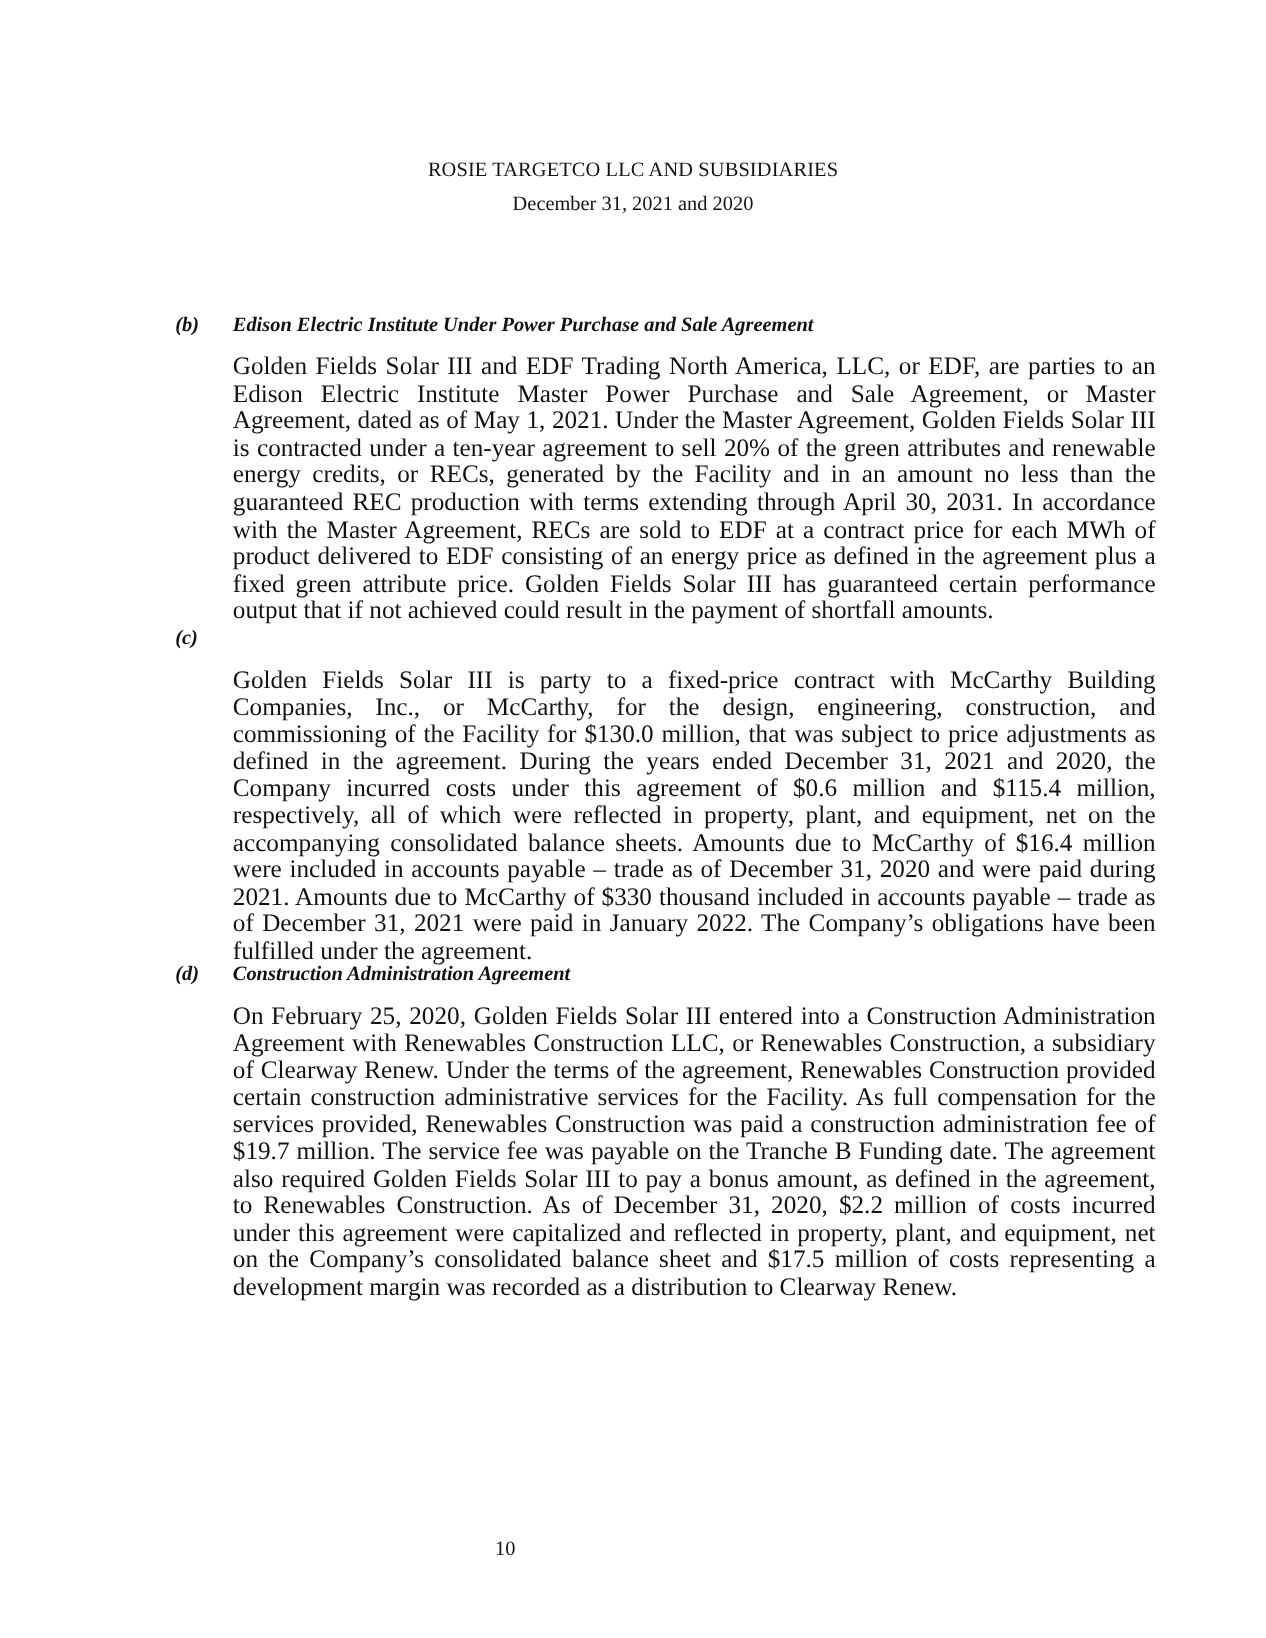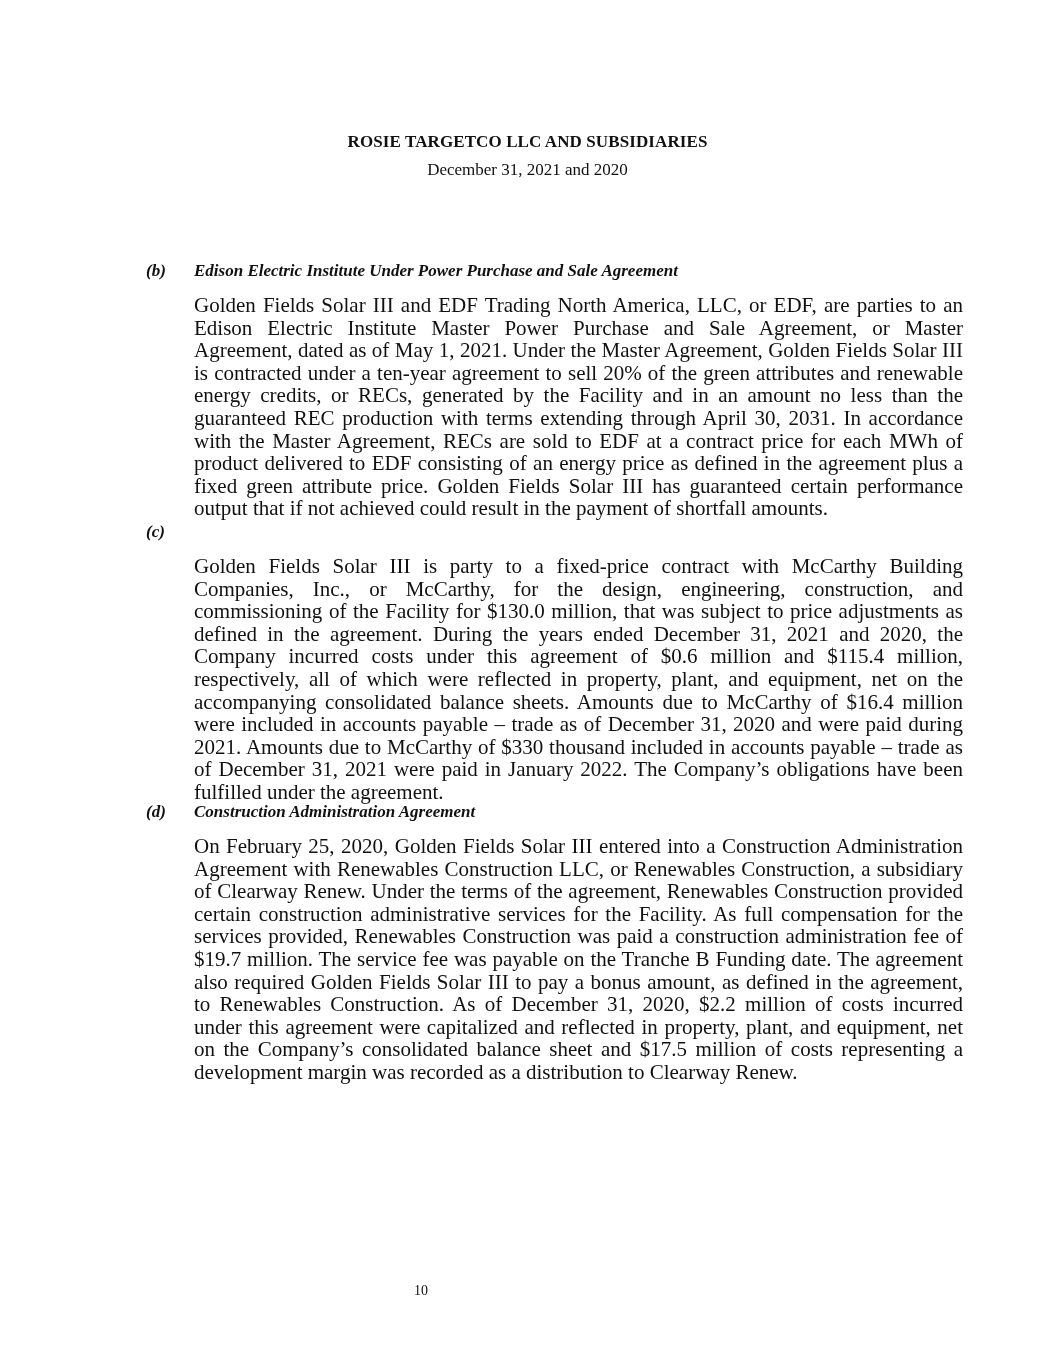--- a/index.html
+++ b/index.html
@@ -16,21 +16,21 @@
       color: #111111;
     }
     .header {
       position: absolute;
       top: 128px;
       left: 0;
       width: 1055px;
       text-align: center;
     }
     .header .company {
-      font-weight: bold;
+      font-weight: normal;
       font-size: 17px;
       line-height: 28px;
       letter-spacing: 0.1px;
     }
     .header .sub {
       font-size: 17px;
       line-height: 28px;
     }
     .section {
       position: absolute;
@@ -57,21 +57,21 @@
     }
     #sec-b { top: 260px; }
     #sec-c { top: 521px; }
     #sec-d { top: 801px; }
     .page-number {
       position: absolute;
       top: 1280px;
       left: 0;
       width: 842px;
       text-align: center;
-      font-size: 14px;
+      font-size: 17px;
       line-height: 22px;
     }
   </style>
 </head>
 <body>
 
 <div class="header">
   <div class="company">ROSIE TARGETCO LLC AND SUBSIDIARIES</div>
   <div class="sub">December 31, 2021 and 2020</div>
 </div>

